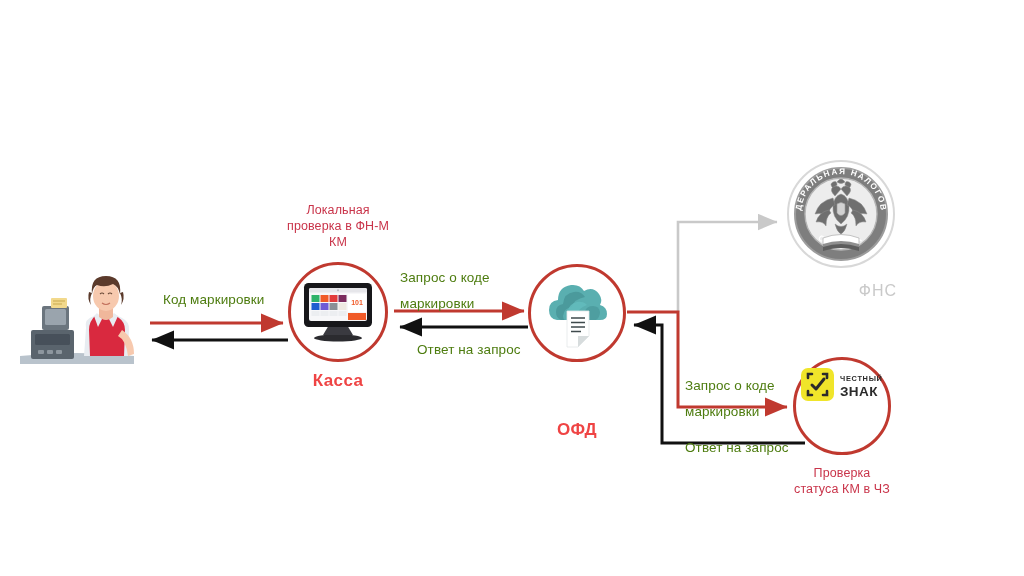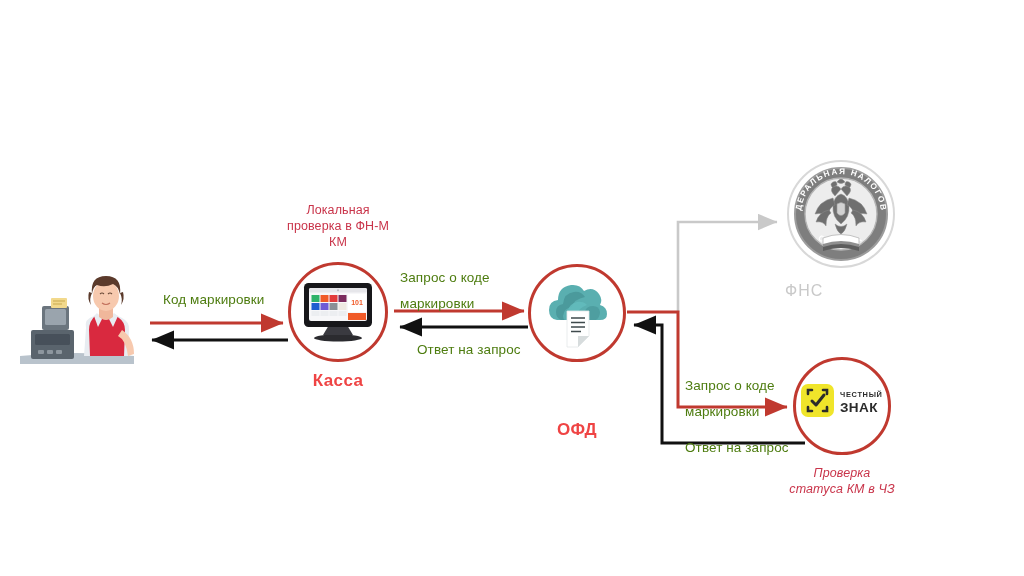--- a/index.html
+++ b/index.html
@@ -235,44 +235,44 @@
       </g>
 
       <path d="M52,46 q4,-3 8,0 l0,9 q-4,5 -8,0 z" fill="#d2d2d2" stroke="#9a9a9a" stroke-width="0.6"></path>
 
       <path d="M38,80 q18,-7 36,0 l0,8 q-18,-6 -36,0 z" fill="#ffffff" stroke="#b5b5b5" stroke-width="0.8"></path>
       <path d="M38,86 q18,-6 36,0 l0,5 q-18,-6 -36,0 z" fill="#8f8f8f"></path>
       <path d="M38,89 q18,-6 36,0 l0,4 q-18,-6 -36,0 z" fill="#5d5d5d"></path>
     </svg>
   </div>
 
-  <div class="node-title gray" style="left:785px; top:282px; width:112px; text-align:left;">ФНС</div>
+  <div class="node-title gray" style="left:785px; top:282px; width:112px; text-align:right;">ФНС</div>
 
   <div class="circle" style="left:793px; top:357px; width:98px; height:98px;"></div>
 
-  <div class="abs" style="left:800px; top:380px; width:88px; height:40px;">
+  <div class="abs" style="left:800px; top:364px; width:88px; height:40px;">
     <svg viewBox="0 0 88 40" width="88" height="40">
 
       <rect x="1" y="4" width="33" height="33" rx="7" fill="#f0e52a"></rect>
 
       <g stroke="#2b2b2b" stroke-width="2.6" fill="none" stroke-linecap="round">
         <path d="M8,14 L8,10 L12,10"></path>
         <path d="M23,10 L27,10 L27,14"></path>
         <path d="M8,27 L8,31 L12,31"></path>
         <path d="M23,31 L27,31 L27,27"></path>
       </g>
 
       <path d="M12,21 L16,25 L24,15" stroke="#2b2b2b" stroke-width="3" fill="none" stroke-linecap="round" stroke-linejoin="round"></path>
 
       <text x="40" y="17" font-family="Liberation Sans, sans-serif" font-size="7.4" fill="#2b2b2b" font-weight="bold" letter-spacing="0.7">ЧЕСТНЫЙ</text>
       <text x="40" y="32" font-family="Liberation Sans, sans-serif" font-size="13.5" fill="#2b2b2b" font-weight="bold" letter-spacing="0.4">ЗНАК</text>
     </svg>
   </div>
 
-  <div class="lbl red center" style="left:782px; top:465px; width:120px; text-align:center;font-style:italic;">Проверка
+  <div class="lbl red center" style="left:782px; top:465px; width:120px; text-align:center;">Проверка
 статуса КМ в ЧЗ</div>
 
   <div class="lbl" style="left:163px; top:287px;">Код маркировки</div>
 
 
   <div class="lbl" style="left:400px; top:265px;">Запрос о коде
 маркировки</div>
 
   <div class="lbl" style="left:417px; top:337px;">Ответ на запрос</div>
 

